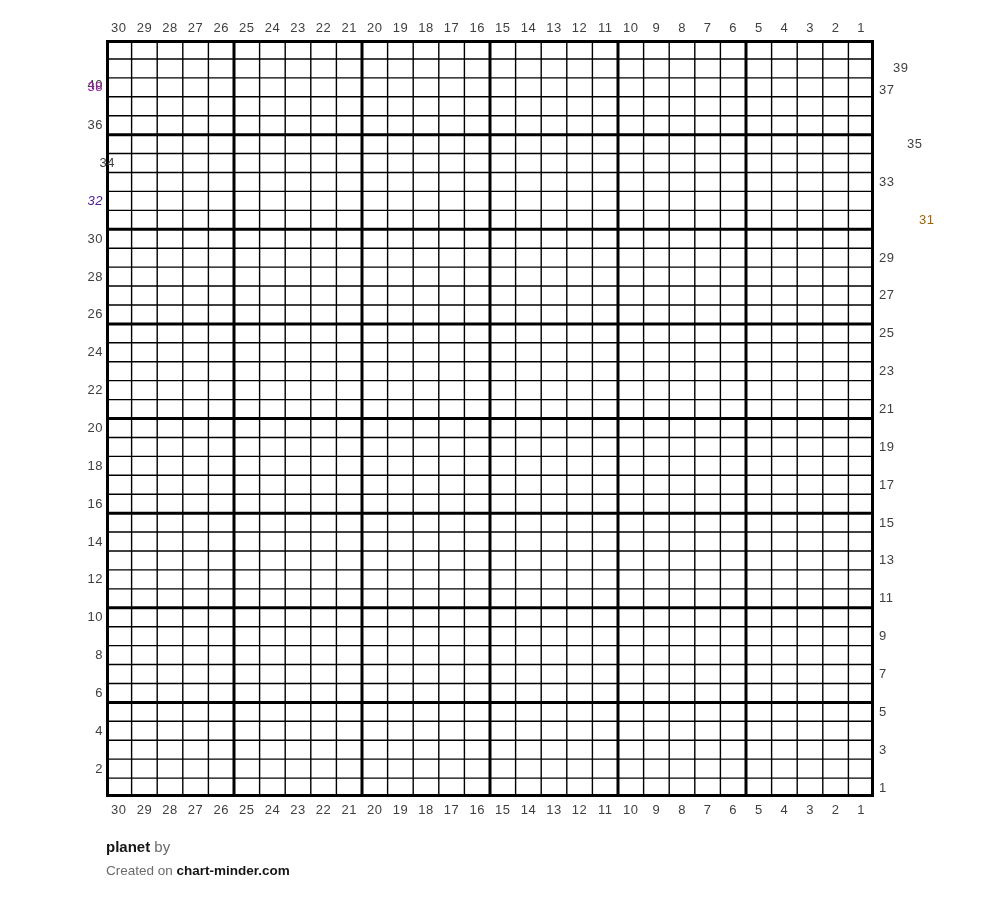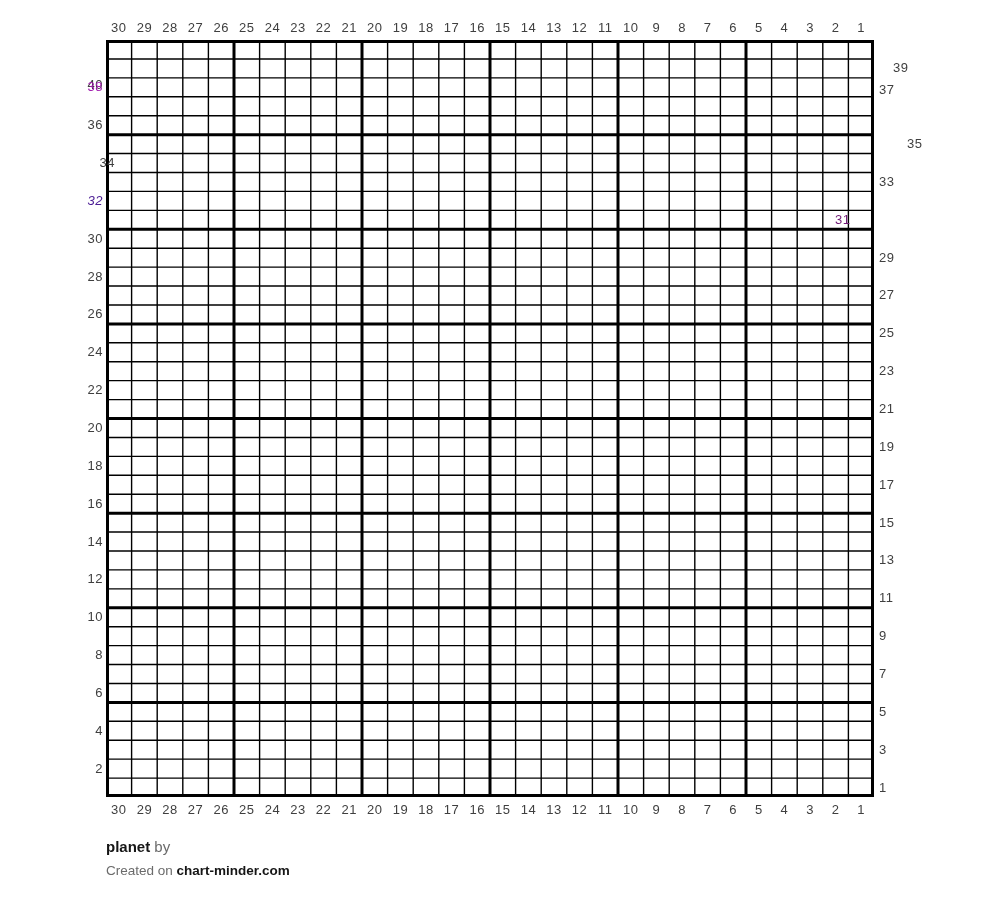--- a/index.html
+++ b/index.html
@@ -216,21 +216,21 @@
       <span class="num-label left" style="left: 103px; top: 655.062px; color: rgb(63, 63, 63);">8</span>
       <span class="num-label left" style="left: 103px; top: 692.913px; color: rgb(63, 63, 63);">6</span>
       <span class="num-label left" style="left: 103px; top: 730.763px; color: rgb(63, 63, 63);">4</span>
       <span class="num-label left" style="left: 103px; top: 768.613px; color: rgb(63, 63, 63);">2</span>
     </div>
   <div id="labels-right">
       <span class="num-label right" style="left: 879px; top: 68.3875px; color: rgb(63, 63, 63); margin-left: 14px;">39</span>
       <span class="num-label right" style="left: 879px; top: 90px; color: rgb(63, 63, 63);">37</span>
       <span class="num-label right" style="left: 879px; top: 144.088px; color: rgb(63, 63, 63); margin-left: 28px;">35</span>
       <span class="num-label right" style="left: 879px; top: 181.938px; color: rgb(63, 63, 63);">33</span>
-      <span class="num-label right" style="left: 835px; top: 219.787px; color: #701a75;">31</span>
+      <span class="num-label right" style="left: 919px; top: 219.787px; color: #a16207;">31</span>
       <span class="num-label right" style="left: 879px; top: 257.638px; color: rgb(63, 63, 63);">29</span>
       <span class="num-label right" style="left: 879px; top: 295.488px; color: rgb(63, 63, 63);">27</span>
       <span class="num-label right" style="left: 879px; top: 333.338px; color: rgb(63, 63, 63);">25</span>
       <span class="num-label right" style="left: 879px; top: 371.188px; color: rgb(63, 63, 63);">23</span>
       <span class="num-label right" style="left: 879px; top: 409.038px; color: rgb(63, 63, 63);">21</span>
       <span class="num-label right" style="left: 879px; top: 446.887px; color: rgb(63, 63, 63);">19</span>
       <span class="num-label right" style="left: 879px; top: 484.738px; color: rgb(63, 63, 63);">17</span>
       <span class="num-label right" style="left: 879px; top: 522.588px; color: rgb(63, 63, 63);">15</span>
       <span class="num-label right" style="left: 879px; top: 560.438px; color: rgb(63, 63, 63);">13</span>
       <span class="num-label right" style="left: 879px; top: 598.288px; color: rgb(63, 63, 63);">11</span>

